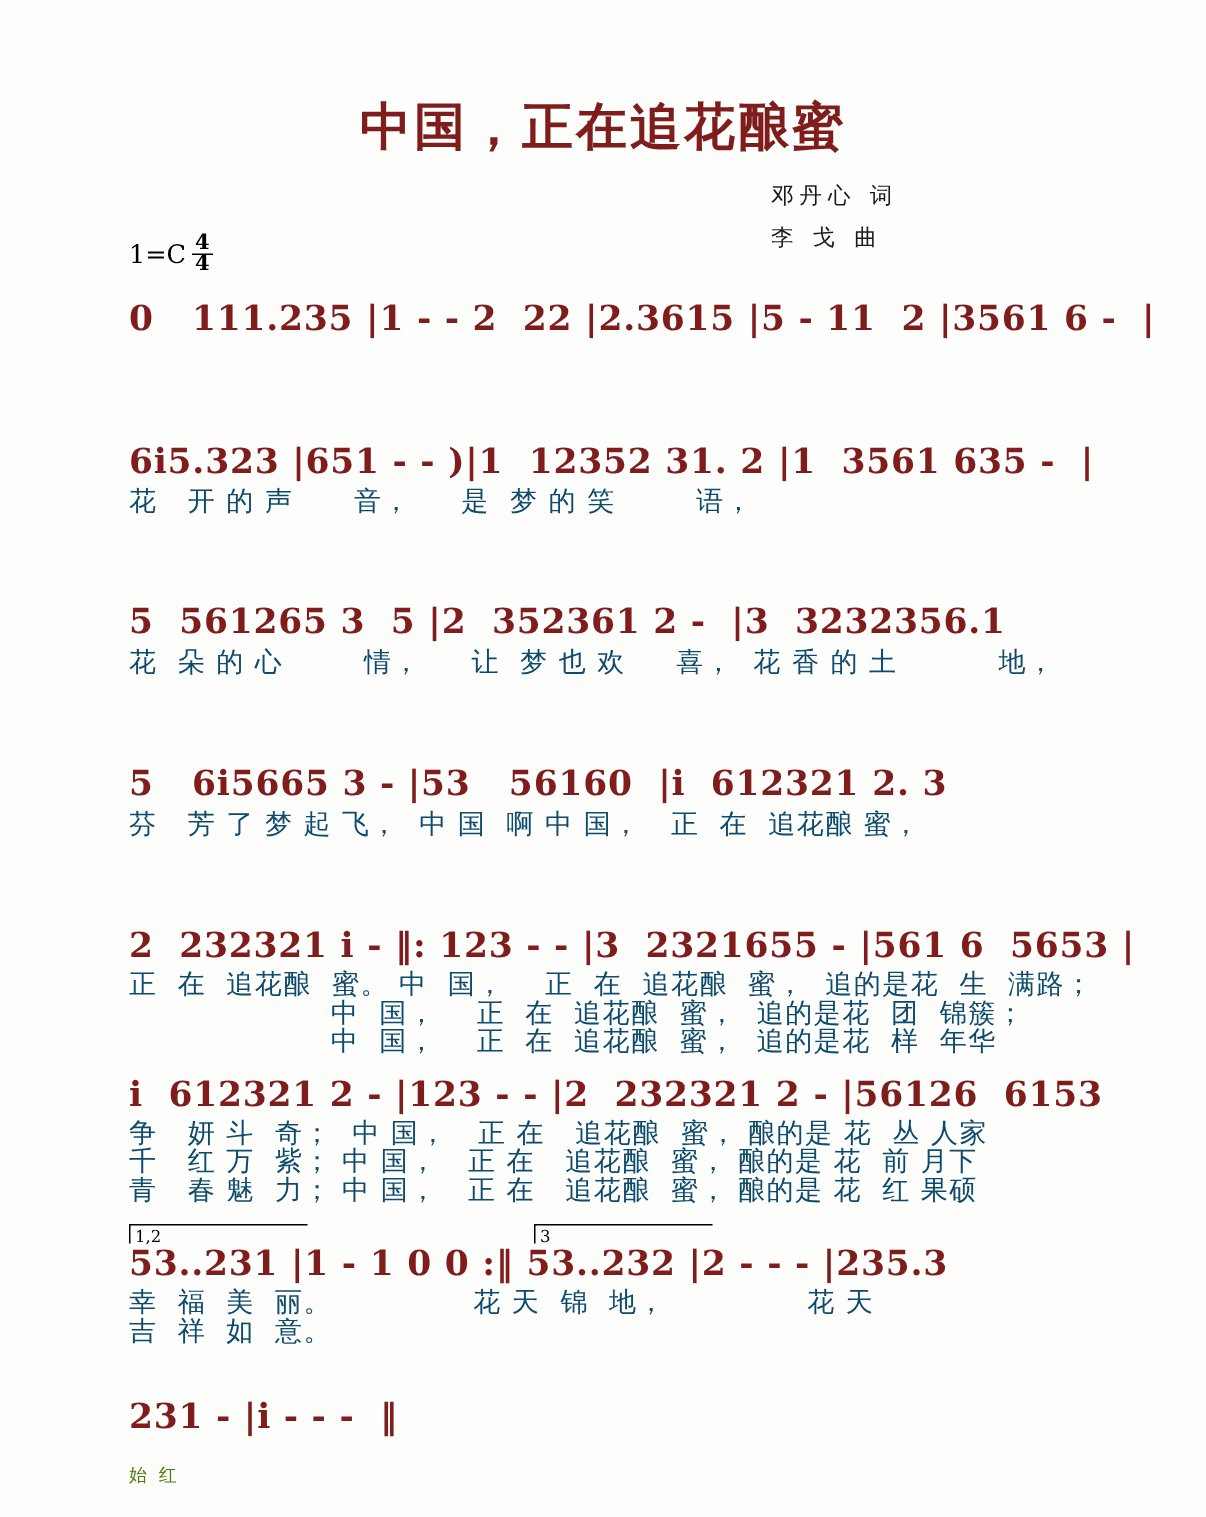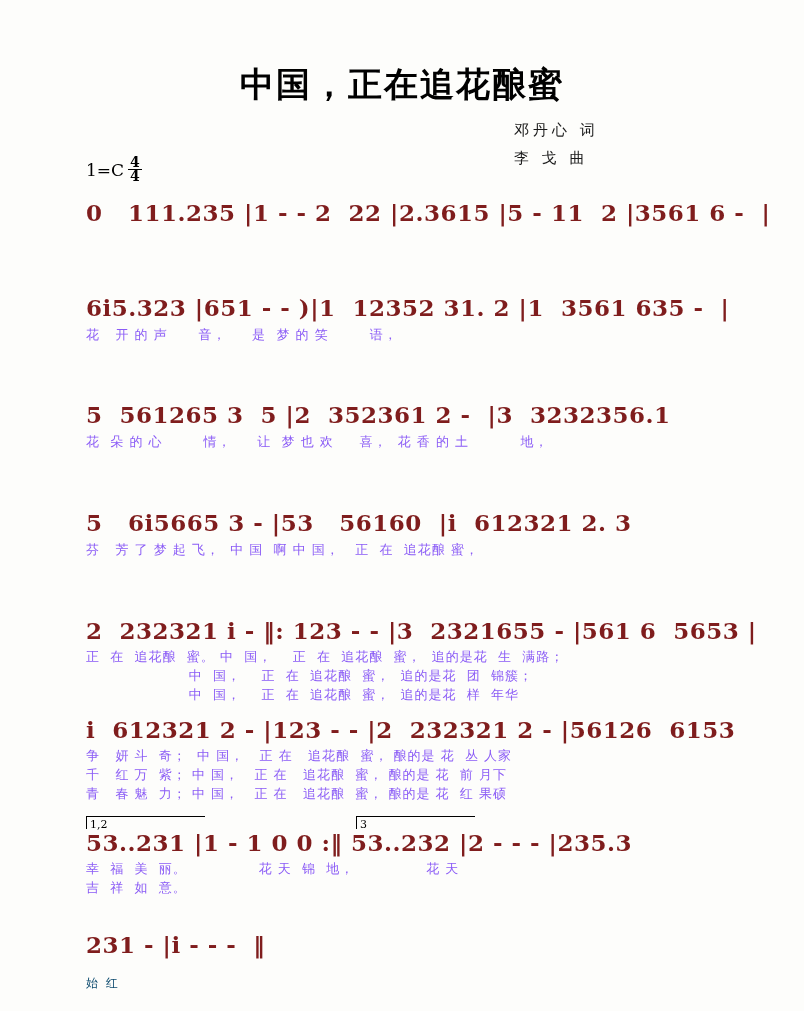--- a/index.html
+++ b/index.html
@@ -23,21 +23,21 @@
   .title {
     position: absolute;
     top: 62px;
     left: 0;
     width: 804px;
     text-align: center;
     font-family: "DejaVu Serif", serif;
     font-size: 34px;
     font-weight: 700;
     letter-spacing: 2px;
-    color: #000000;
+    color: #7f1d1d;
   }
   .credits {
     position: absolute;
     top: 116px;
     right: 130px;
     width: 160px;
     text-align: left;
     font-size: 15px;
     line-height: 28px;
     font-family: "DejaVu Serif", serif;
@@ -75,25 +75,25 @@
     font-family: "DejaVu Serif", serif;
     font-size: 23px;
     font-weight: 700;
     letter-spacing: 0.5px;
     white-space: pre;
     line-height: 30px;
     color: #7f1d1d;
   }
   .lyric {
     font-family: "DejaVu Serif", serif;
-    font-size: 13px;
+    font-size: 18px;
     letter-spacing: 1px;
     white-space: pre;
     line-height: 19px;
-    color: #8b5cf6;
+    color: #0c4a6e;
     margin-top: 2px;
   }
   .lyric.multi { line-height: 17px; }
   .bracket {
     position: absolute;
     border-left: 1.6px solid #000;
     border-top: 1.6px solid #000;
     height: 12px;
   }
   .bracket span {
@@ -103,21 +103,21 @@
     font-size: 11px;
     font-family: "DejaVu Serif", serif;
   }
   .footer-mark {
     position: absolute;
     left: 86px;
     top: 975px;
     font-size: 12px;
     font-family: "DejaVu Serif", serif;
     letter-spacing: 2px;
-    color: #0c4a6e;
+    color: #4d7c0f;
   }
 </style>
 </head>
 <body>
 
 <div class="sheet">
 
   <div class="title">中国，正在追花酿蜜</div>
 
   <div class="credits">

